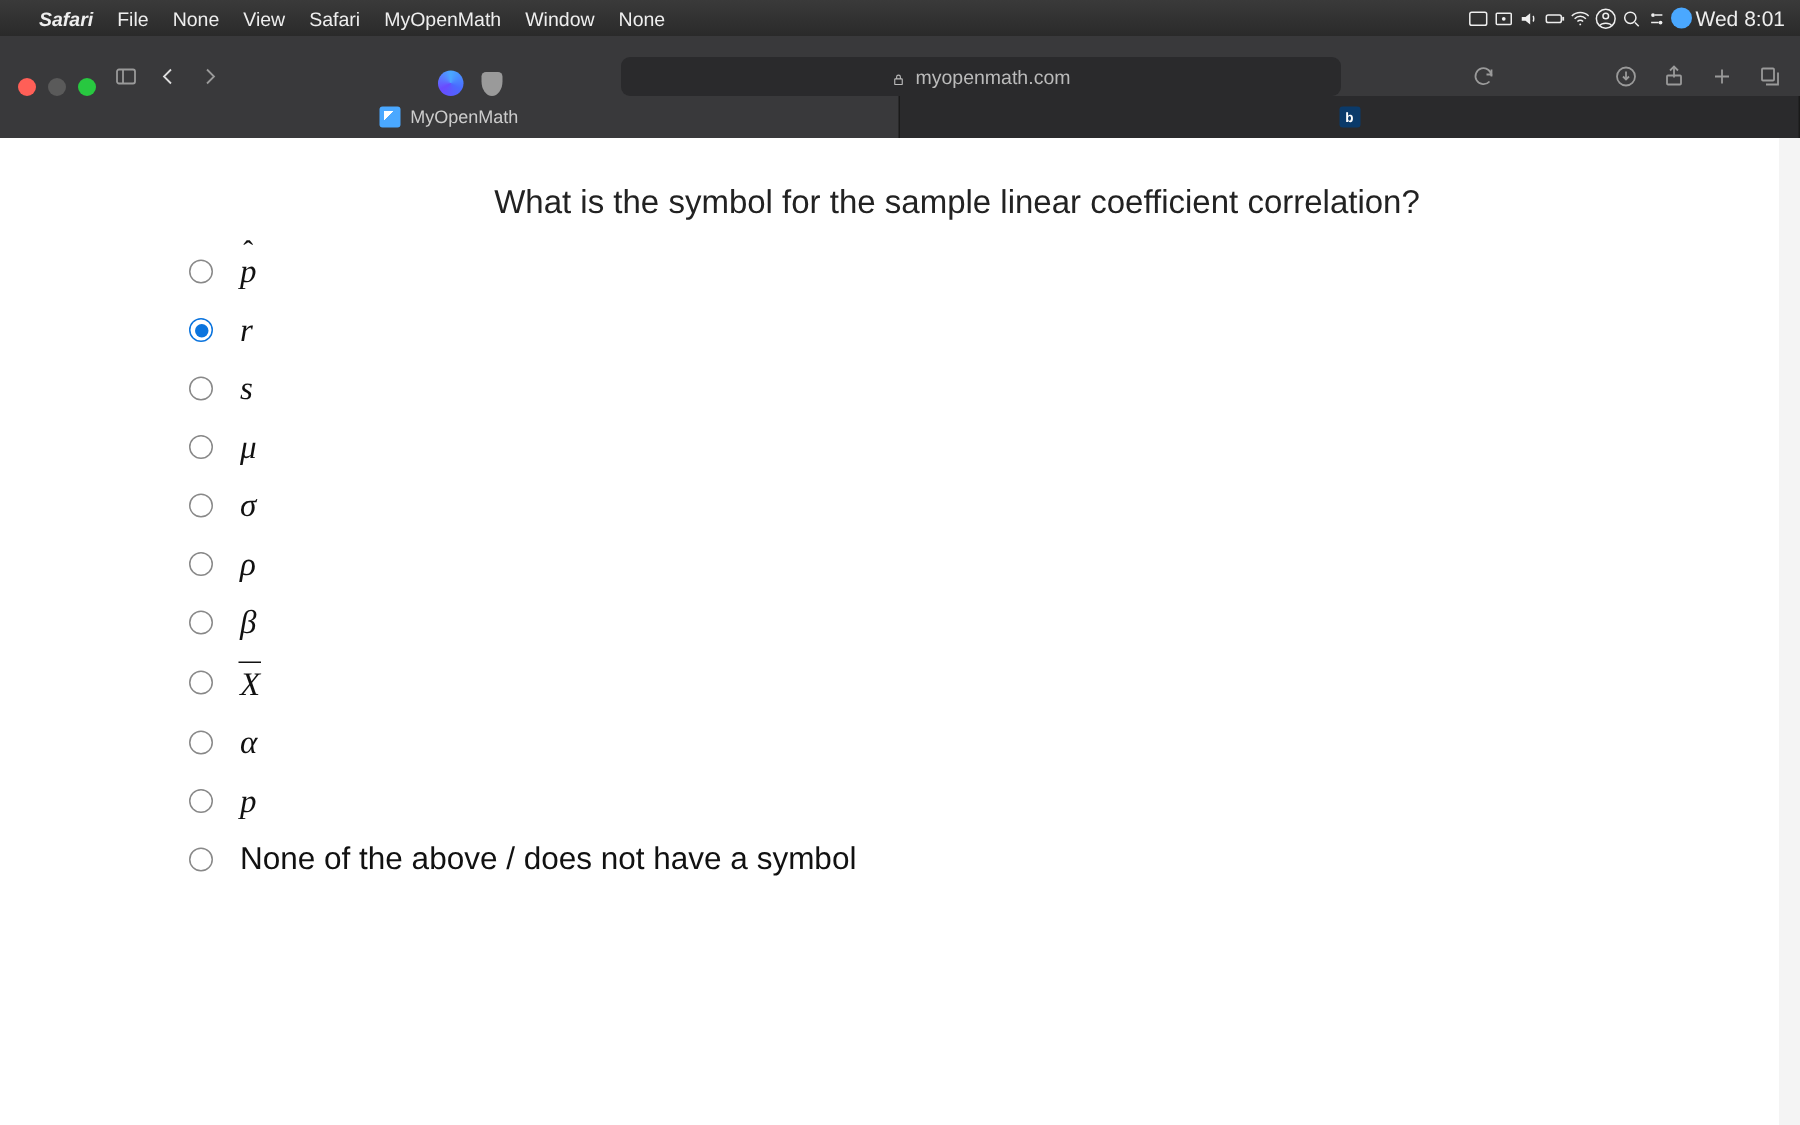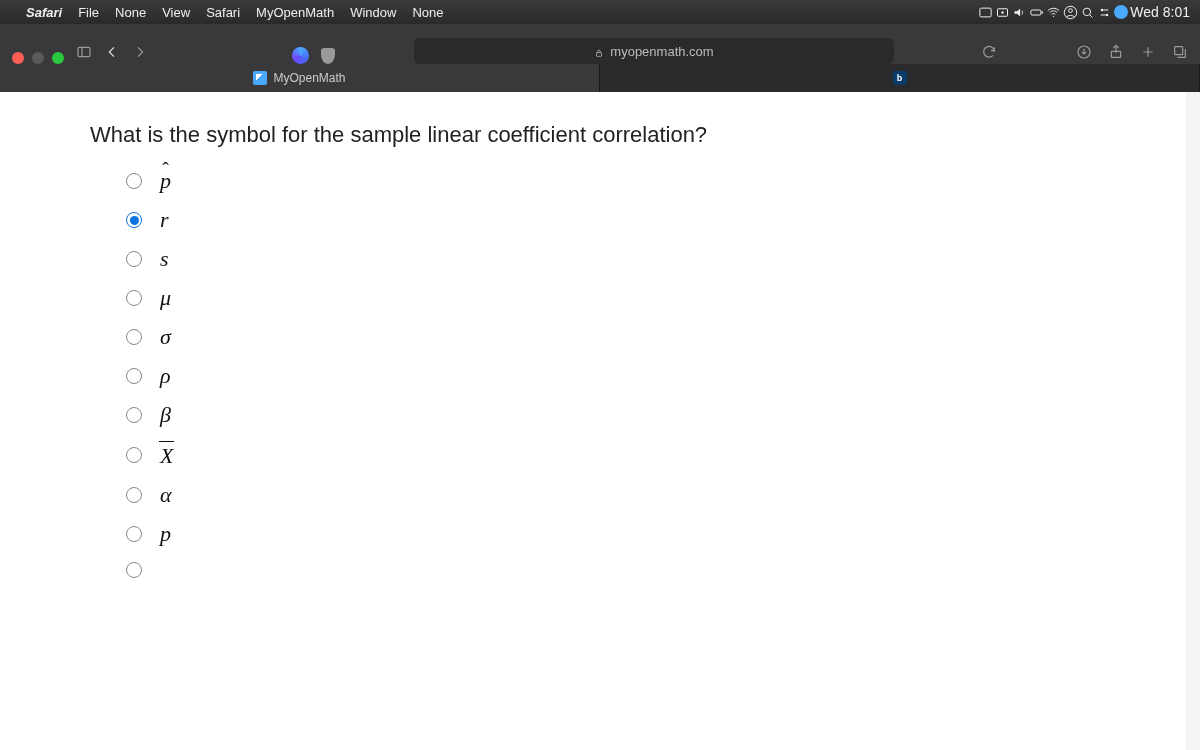--- a/index.html
+++ b/index.html
@@ -38,21 +38,21 @@
 .tab { flex: 1; display: flex; align-items: center; justify-content: center; gap: 6px; color: #ccc; font-size: 12px; border-right: 1px solid #1a1a1a; overflow: hidden; white-space: nowrap; padding: 0 8px; }
 .tab.active { background: #39393b; }
 .tab .favicon-sm { width: 14px; height: 14px; flex-shrink: 0; }
 .tab .mo-fav { background: #4aa8ff; border-radius: 2px; position: relative; }
 .tab .mo-fav::after { content: ""; position: absolute; inset: 3px; background: linear-gradient(135deg,#fff 40%,transparent 40%); }
 .tab .bb-fav { background: #0a3a6a; border-radius: 2px; color: #fff; font-size: 9px; font-weight: 700; display: flex; align-items: center; justify-content: center; }
 .tab-label { overflow: hidden; text-overflow: ellipsis; }
 
 
 .content-wrap { display: flex; height: calc(750px - 24px - 40px - 28px); }
-.page { flex: 1; overflow-y: auto; padding: 30px 0 40px 90px; position: relative; }
+.page { flex: 1; overflow-y: auto; padding: 30px 0 40px 90px; position: relative; text-align: center; }
 .page-scroll-track { width: 14px; background: #f4f4f4; }
 .question { font-family: "Trebuchet MS", Verdana, sans-serif; font-size: 22px; color: #222; margin-bottom: 22px; }
 .options { padding-left: 36px; }
 .opt { display: flex; align-items: center; gap: 18px; margin-bottom: 17px; }
 .radio { width: 16px; height: 16px; border: 1.5px solid #888; border-radius: 50%; display: inline-flex; align-items: center; justify-content: center; background: #fff; flex-shrink: 0; }
 .radio.selected { border-color: #0b74de; }
 .radio.selected::after { content: ""; width: 9px; height: 9px; background: #0b74de; border-radius: 50%; }
 .opt-label { font-family: "Times New Roman", serif; font-size: 22px; font-style: italic; color: #111; line-height: 1; }
 .opt-label sup { font-size: 0.65em; vertical-align: super; font-style: normal; }
 .opt-label .hat { position: relative; display: inline-block; }
@@ -217,17 +217,18 @@
         <div class="opt">
           <span class="radio"></span>
           <span class="opt-label">α</span>
         </div>
         <div class="opt">
           <span class="radio"></span>
           <span class="opt-label">p</span>
         </div>
         <div class="opt">
           <span class="radio"></span>
+          <span class="opt-label plain">None of the above / does not have a symbol</span>
         </div>
       </div>
   </div>
   <div class="page-scroll-track"></div>
 </div>
 
 </body></html>

